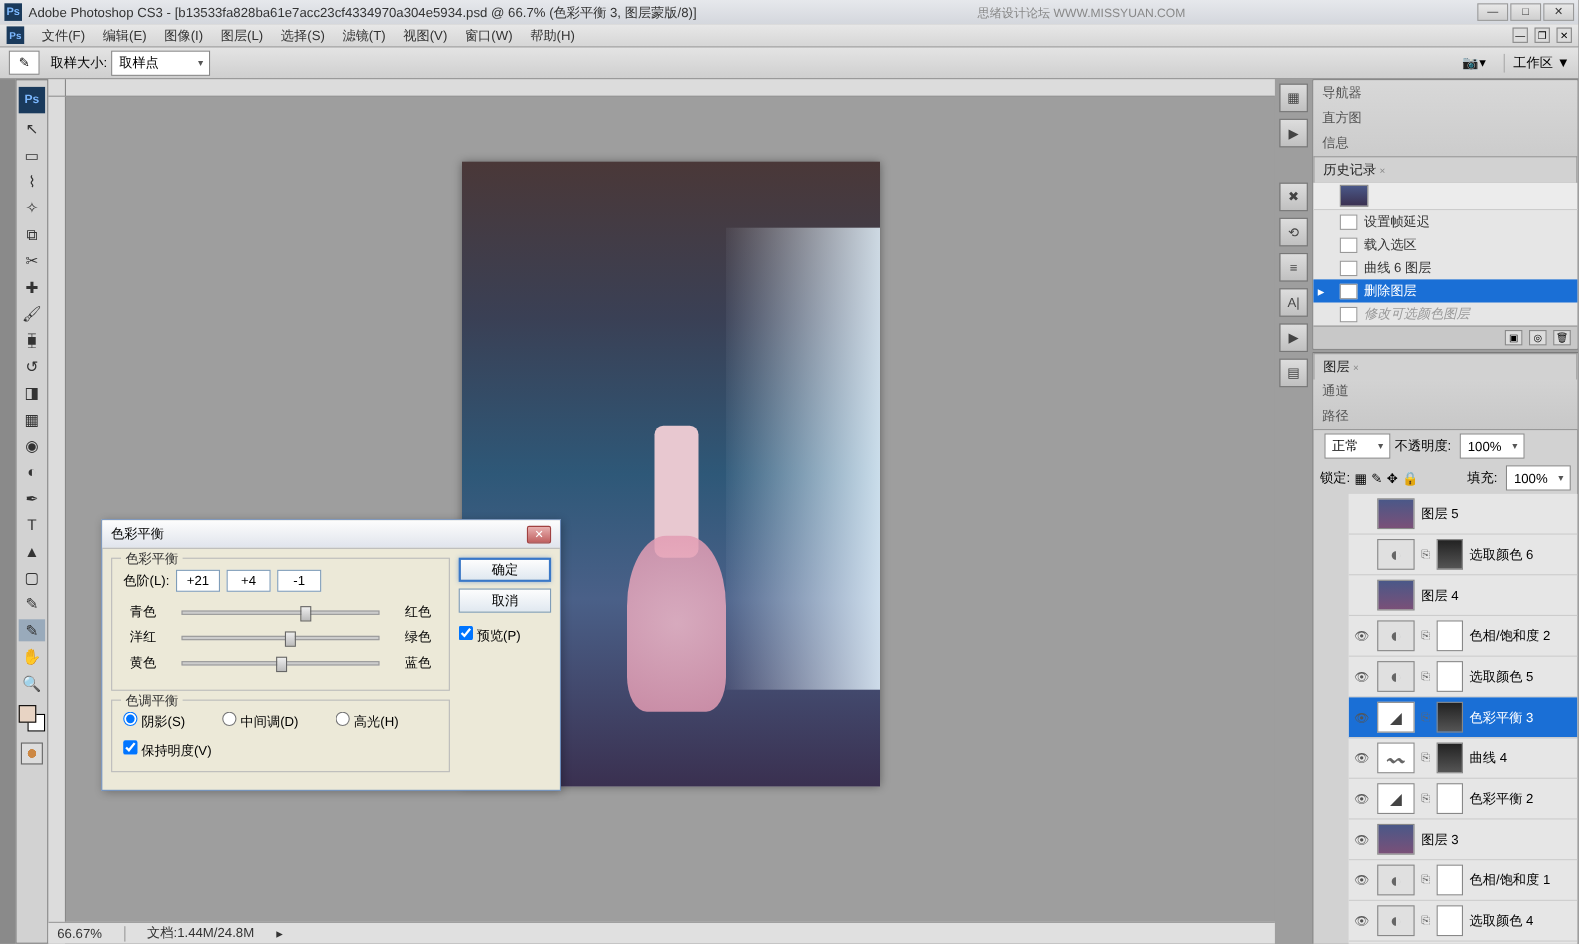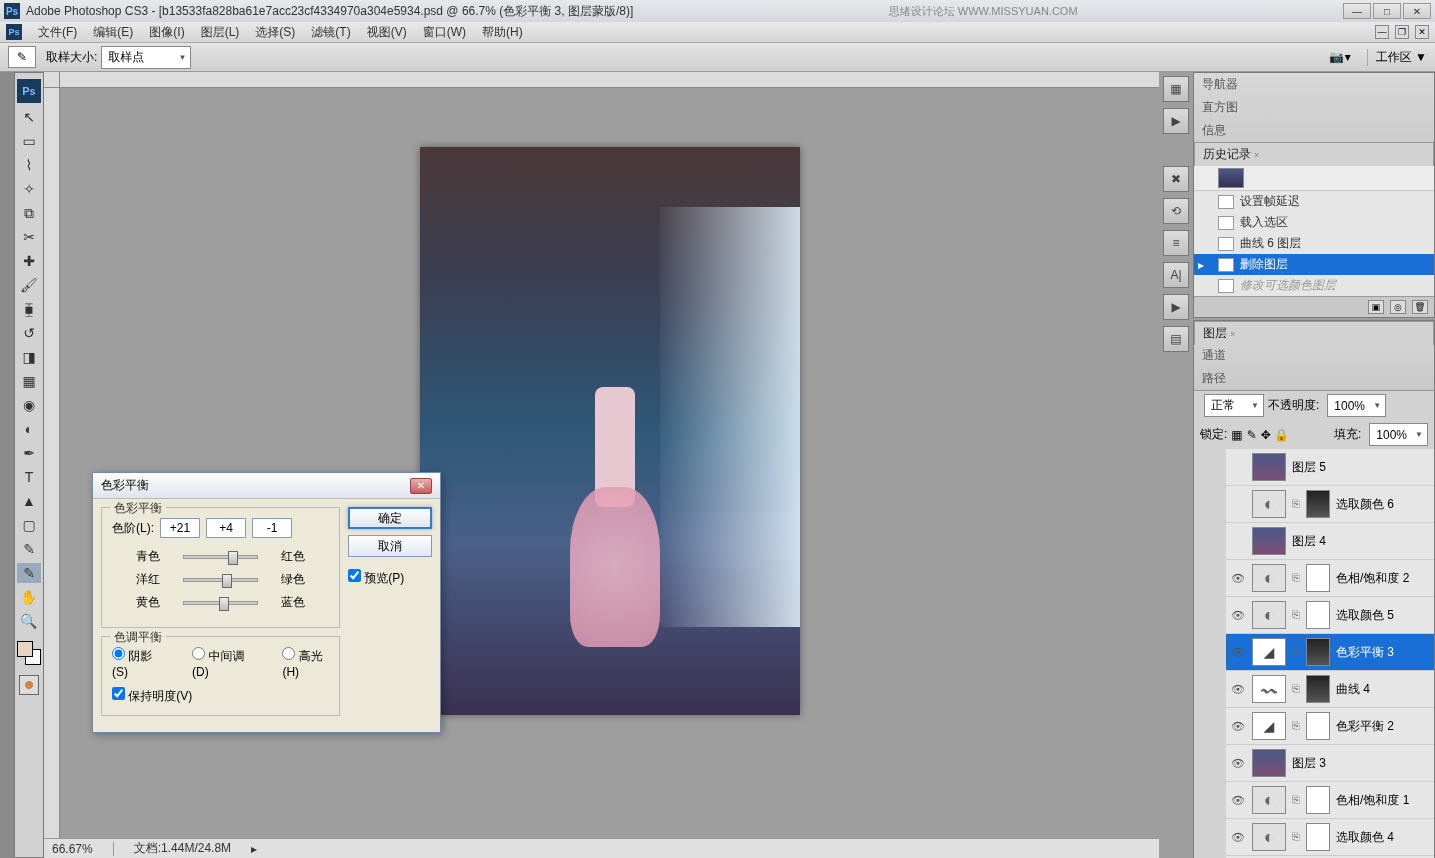--- a/index.html
+++ b/index.html
@@ -85,31 +85,31 @@
 .thumb.img { background: linear-gradient(180deg,#4a5888,#7a5078); }
 .thumb.adj { background: #e0e0e0; }
 .thumb.adj::before { content:"◐"; font-size: 18px; }
 .thumb.curves::before { content:"〰"; font-size: 16px; }
 .thumb.levels::before { content:"◢"; font-size: 14px; color:#444; }
 .mask { width: 24px; height: 28px; border: 1px solid #888; background: #fff; flex-shrink:0; }
 .mask.dark { background: linear-gradient(#222,#555); }
 .link-ic { font-size: 10px; color: #666; }
 
 
-.dialog { position: absolute; left: 48px; top: 400px; width: 349px; background: #ece9d8; border: 1px solid #6a8bbb; box-shadow: 2px 2px 8px rgba(0,0,0,0.3); }
+.dialog { position: absolute; left: 48px; top: 400px; width: 418px; background: #ece9d8; border: 1px solid #6a8bbb; box-shadow: 2px 2px 8px rgba(0,0,0,0.3); }
 .dlg-title { background: linear-gradient(#fdfdfd,#e0e4ec); padding: 4px 8px; display:flex; align-items:center; border-bottom: 1px solid #bbb; }
 .dlg-close { margin-left:auto; width:22px; height:16px; background: linear-gradient(#e8b0b0,#c06060); border:1px solid #a04040; color:#fff; font-size:10px; display:flex; align-items:center; justify-content:center; border-radius: 2px; }
 .dlg-body { display:flex; padding: 8px; gap: 8px; }
 .dlg-left { flex: 1; }
 .dlg-right { width: 84px; display:flex; flex-direction:column; gap: 6px; }
 .fieldset { border: 1px solid #bbb; padding: 10px; margin-bottom: 8px; position: relative; }
 .fieldset .legend { position:absolute; top:-8px; left:8px; background:#ece9d8; padding: 0 4px; color:#333; }
 .num-inputs { display:flex; align-items:center; gap: 6px; margin-bottom: 10px; }
 .num-inputs input { width: 40px; height: 20px; border: 1px solid #7f9db9; text-align: center; }
-.slider-row { display:flex; align-items:center; gap: 23px; margin: 6px 18px; }
+.slider-row { display:flex; align-items:center; gap: 23px; margin: 6px 0; }
 .slider-row .lbl { width: 30px; text-align: right; }
 .slider-row .lbl-r { width: 30px; }
 .slider { flex:1; height: 4px; background: #ccc; border: 1px solid #999; position:relative; }
 .slider .thumb-s { position:absolute; top:-5px; width:10px; height:14px; background: linear-gradient(#eee,#bbb); border:1px solid #666; }
 .radio-row { display:flex; gap: 34px; margin-bottom: 8px; }
 .dlg-btn { height: 22px; border: 1px solid #7f9db9; background: linear-gradient(#fdfdfd,#e0e8f0); display:flex; align-items:center; justify-content:center; }
 .dlg-btn.primary { border: 2px solid #3a78c8; box-shadow: 0 0 4px rgba(58,120,200,0.5); }
 
 
 .status-bar { position: absolute; bottom: 0; left: 0; right: 0; height: 20px; background: #e0e0e0; border-top: 1px solid #999; display:flex; align-items:center; padding: 0 8px; gap: 20px; color:#333; }

